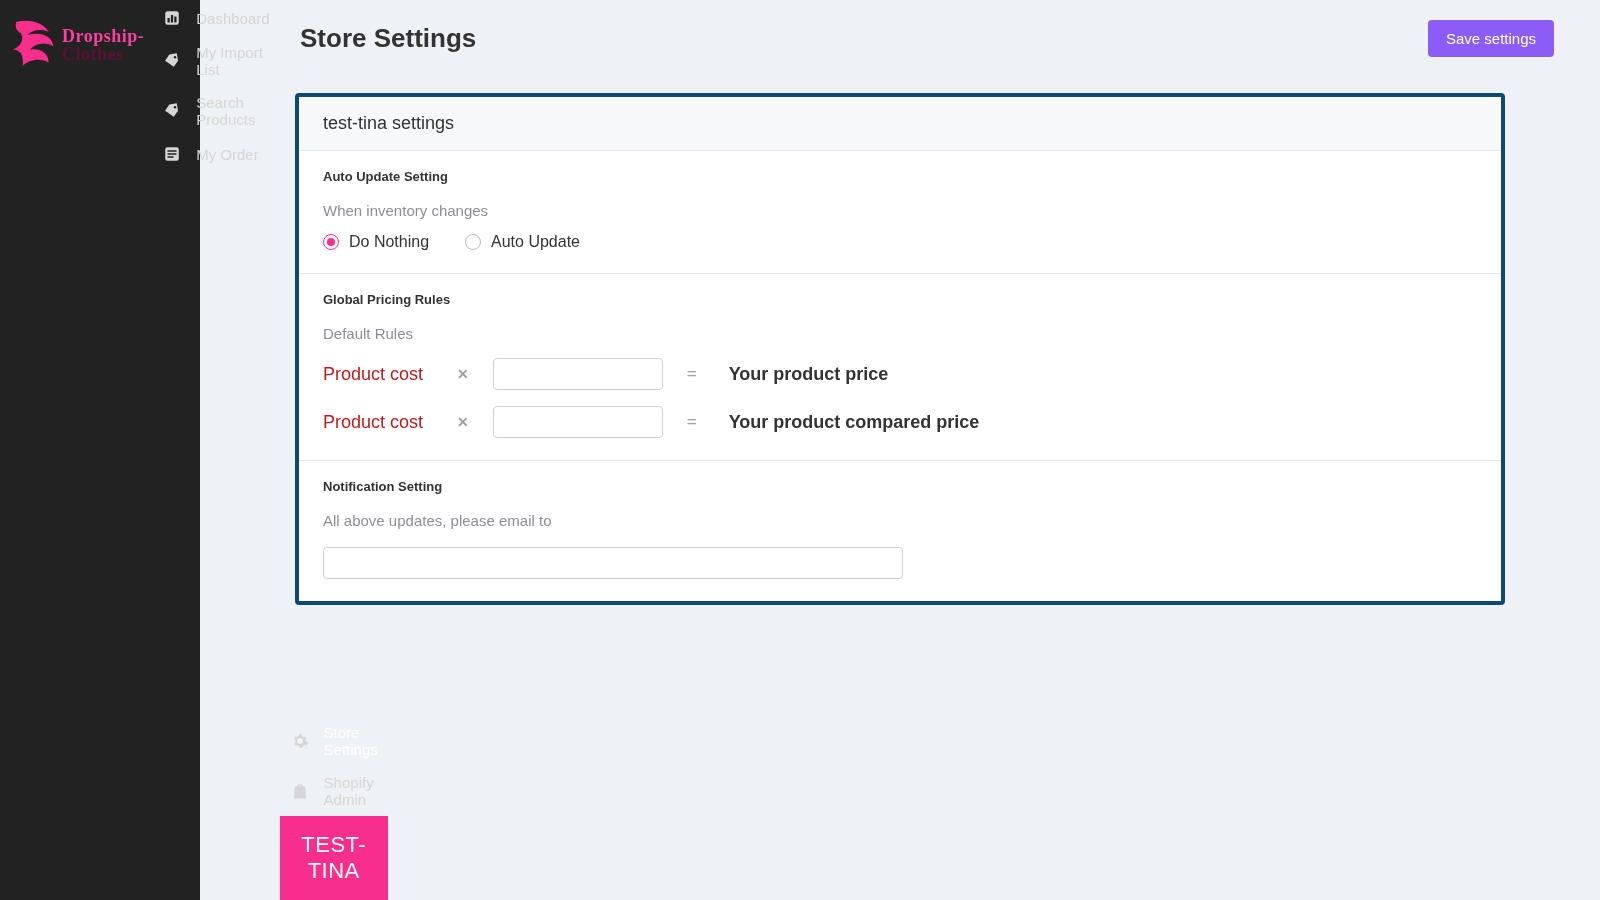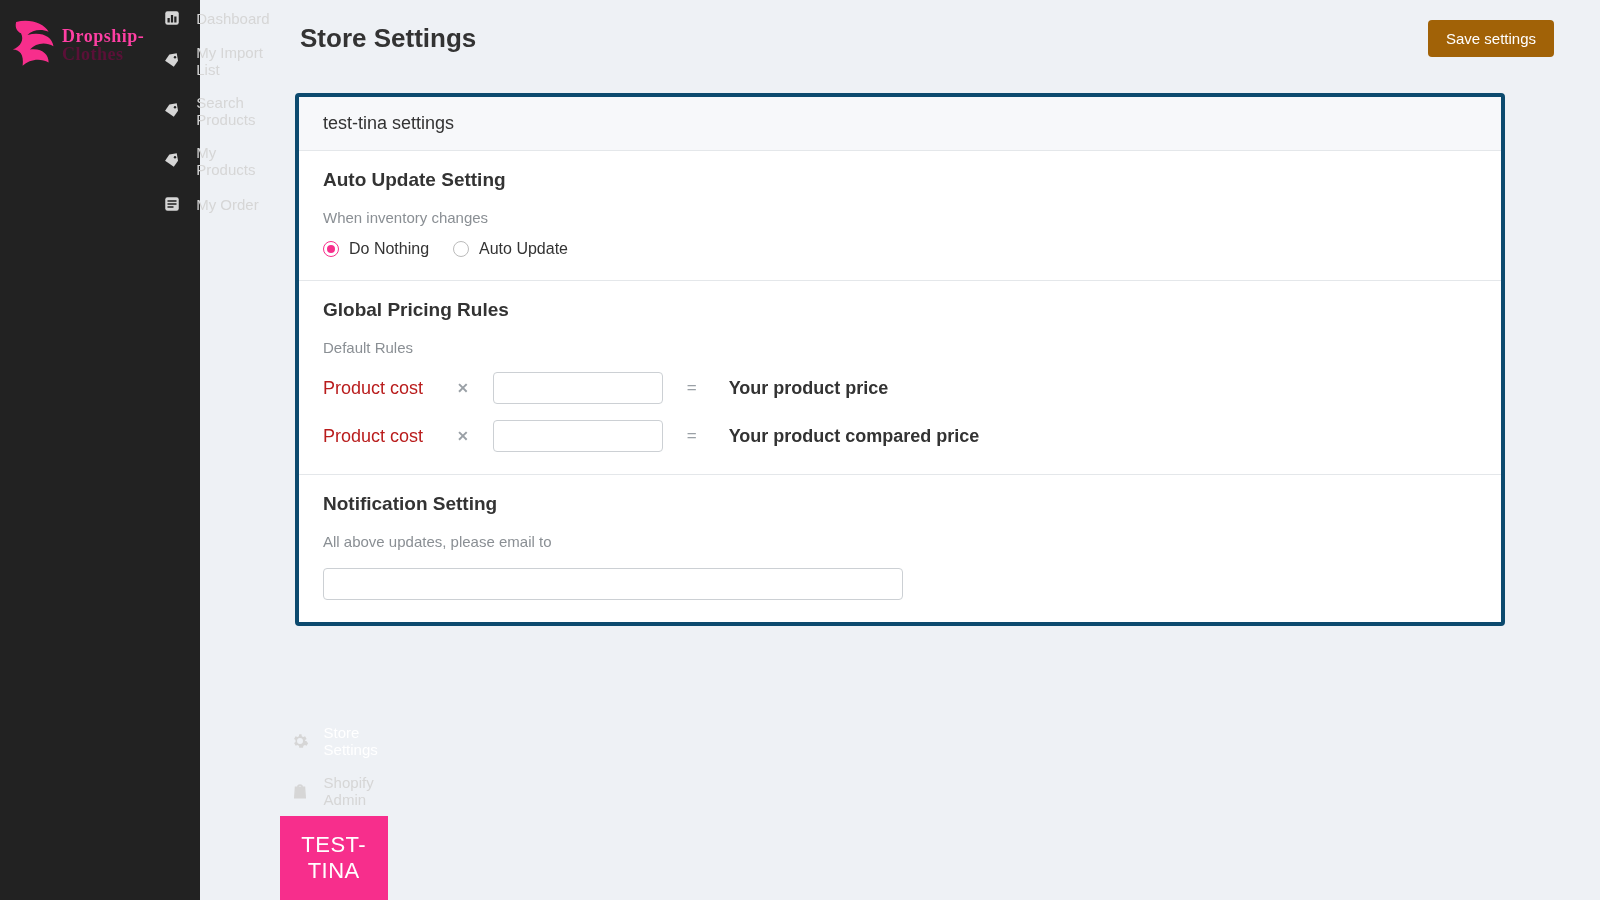--- a/index.html
+++ b/index.html
@@ -96,21 +96,21 @@
     margin-bottom: 36px;
     padding-right: 6px;
     padding-left: 60px;
   }
   .page-title {
     font-size: 26px;
     font-weight: 600;
     color: #333;
   }
   .btn-primary {
-    background: #a16207;
+    background: #8b5cf6;
     color: #fff;
     border: none;
     border-radius: 4px;
     padding: 10px 18px;
     font-size: 15px;
     cursor: pointer;
   }
 
   .card {
     background: #fff;
@@ -126,33 +126,33 @@
     font-size: 18px;
     font-weight: 500;
     color: #333;
   }
   .section {
     padding: 18px 24px 22px 24px;
     border-bottom: 1px solid #e4e7ea;
   }
   .section:last-child { border-bottom: none; }
   .section .sec-title {
-    font-size: 19px;
+    font-size: 13px;
     font-weight: 600;
     color: #333;
   }
   .section .sec-sub {
     font-size: 15px;
     color: #8a8f94;
     margin-top: 18px;
   }
 
   .radio-row {
     display: flex;
-    gap: 24px;
+    gap: 36px;
     margin-top: 14px;
     align-items: center;
   }
   .radio {
     display: inline-flex;
     align-items: center;
     gap: 10px;
     cursor: pointer;
     font-size: 16px;
     color: #333;
@@ -263,29 +263,20 @@
         <span>My Import List</span>
       </div>
       <div class="nav-item">
         <span class="ic">
           <svg viewBox="0 0 24 24">
               <path d="M3 10 L10 3 H20 V13 L13 20 Z" transform="rotate(-10 12 12)"></path>
               <circle cx="16" cy="7" r="1.6" fill="#222"></circle>
             </svg>
         </span>
         <span>Search Products</span>
-      </div>
-      <div class="nav-item">
-        <span class="ic">
-          <svg viewBox="0 0 24 24">
-              <path d="M3 10 L10 3 H20 V13 L13 20 Z" transform="rotate(-10 12 12)"></path>
-              <circle cx="16" cy="7" r="1.6" fill="#222"></circle>
-            </svg>
-        </span>
-        <span>My Products</span>
       </div>
       <div class="nav-item">
         <span class="ic">
           <svg viewBox="0 0 24 24">
               <rect x="3" y="3" width="18" height="18" rx="3"></rect>
               <rect x="6" y="7" width="12" height="2" fill="#222"></rect>
               <rect x="6" y="11" width="12" height="2" fill="#222"></rect>
               <rect x="6" y="15" width="8" height="2" fill="#222"></rect>
             </svg>
         </span>

